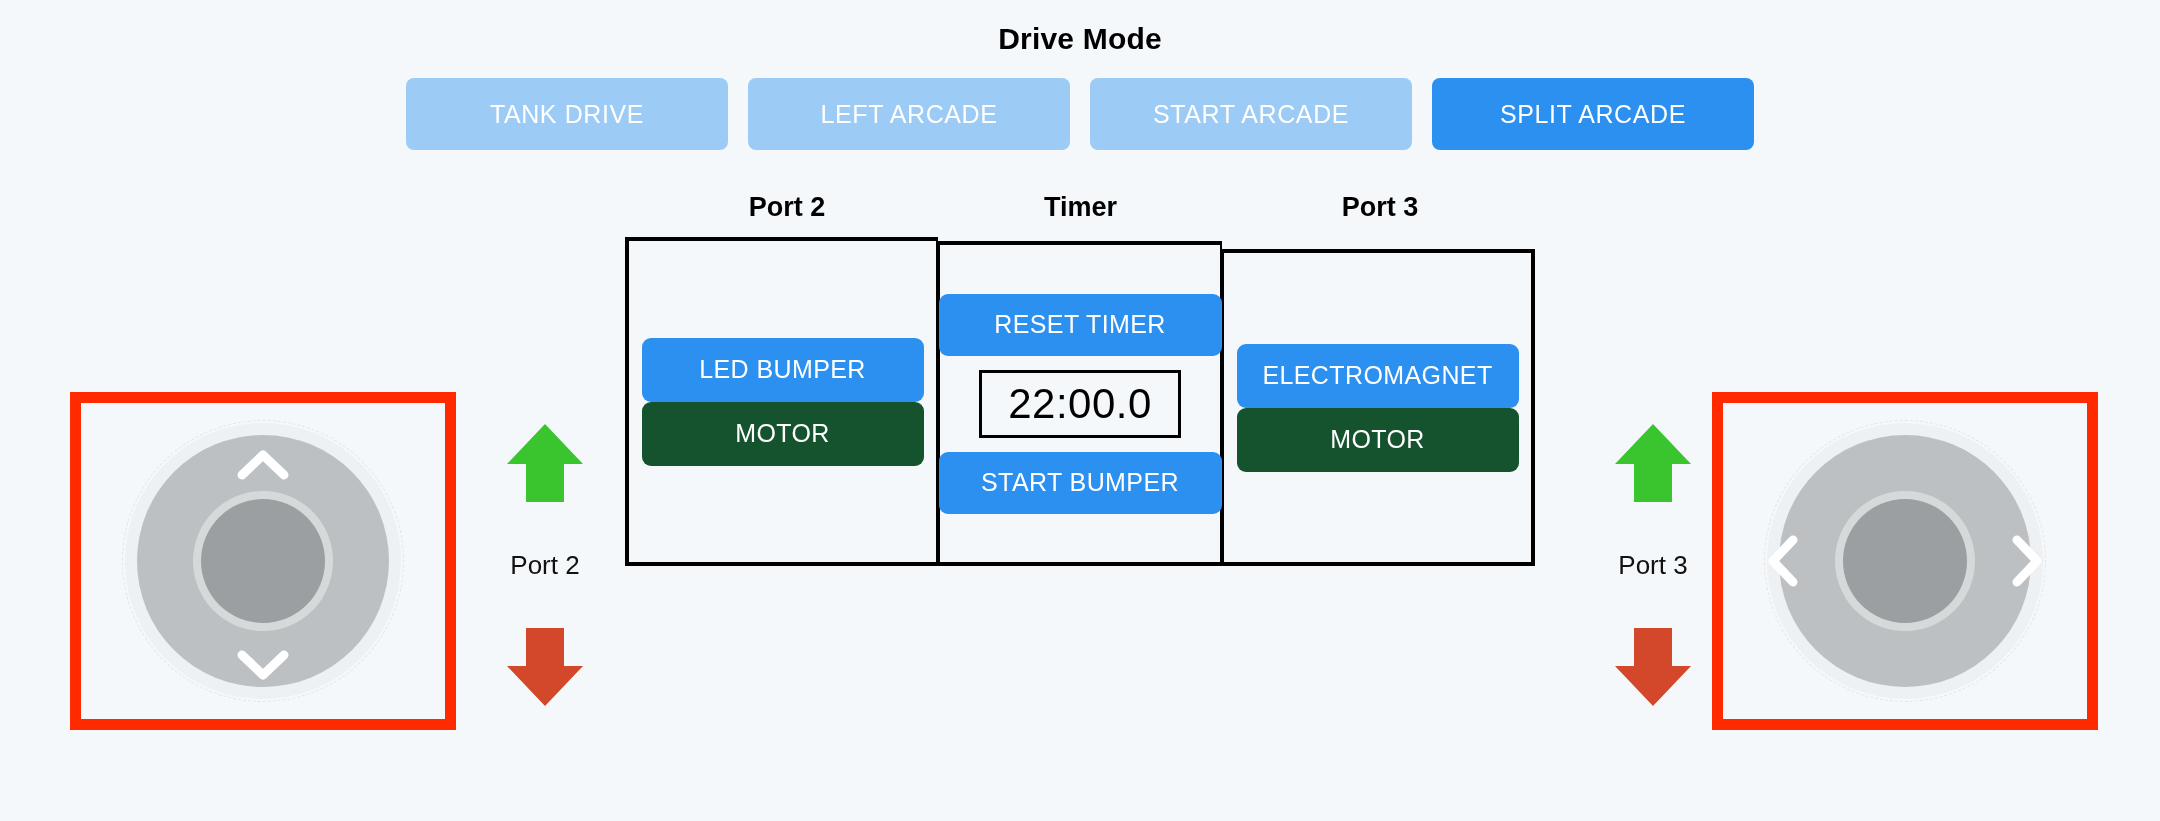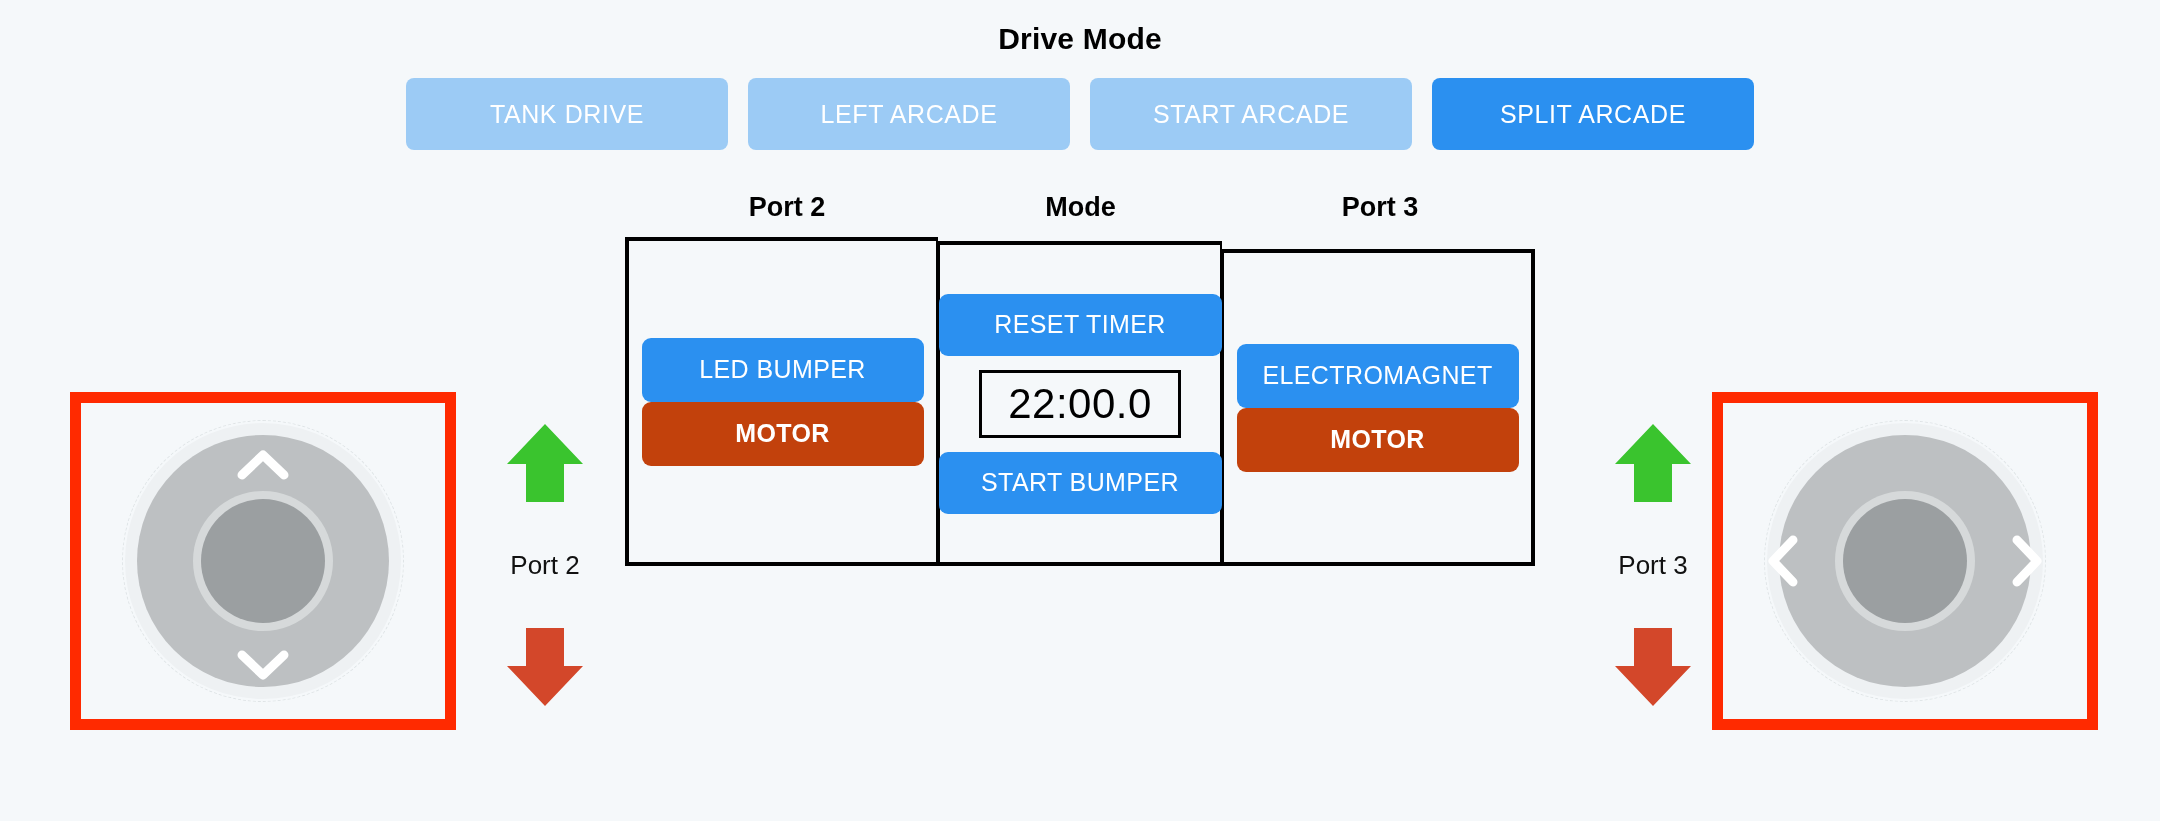--- a/index.html
+++ b/index.html
@@ -104,21 +104,21 @@
     background: #2b90f0;
     color: #ffffff;
     font-size: 25px;
     font-family: "Liberation Sans", sans-serif;
     letter-spacing: 0.4px;
     display: flex;
     align-items: center;
     justify-content: center;
     cursor: pointer;
   }
-  .port-btn.disabled { background: #c2410c; cursor: default; font-weight: bold; }
+  .port-btn.disabled { background: #14532d; cursor: default; }
 
   .timer-btn {
     width: 283px;
     height: 62px;
     border: none;
     border-radius: 9px;
     background: #2b90f0;
     color: #ffffff;
     font-size: 25px;
     font-family: "Liberation Sans", sans-serif;
@@ -237,21 +237,21 @@
   <div class="drive-mode-title">Drive Mode</div>
 
   <div class="drive-mode-row">
     <button class="mode-btn">TANK DRIVE</button>
     <button class="mode-btn">LEFT ARCADE</button>
     <button class="mode-btn">START ARCADE</button>
     <button class="mode-btn active">SPLIT ARCADE</button>
   </div>
 
   <div class="col-label" id="label-port2">Port 2</div>
-  <div class="col-label" id="label-timer">Mode</div>
+  <div class="col-label" id="label-timer">Timer</div>
   <div class="col-label" id="label-port3">Port 3</div>
 
   <div class="panel">
 
     <div class="panel-cell" id="cell-port2">
       <button class="port-btn">LED BUMPER</button>
       <button class="port-btn disabled">MOTOR</button>
     </div>
 
     <div class="panel-cell" id="cell-timer">

